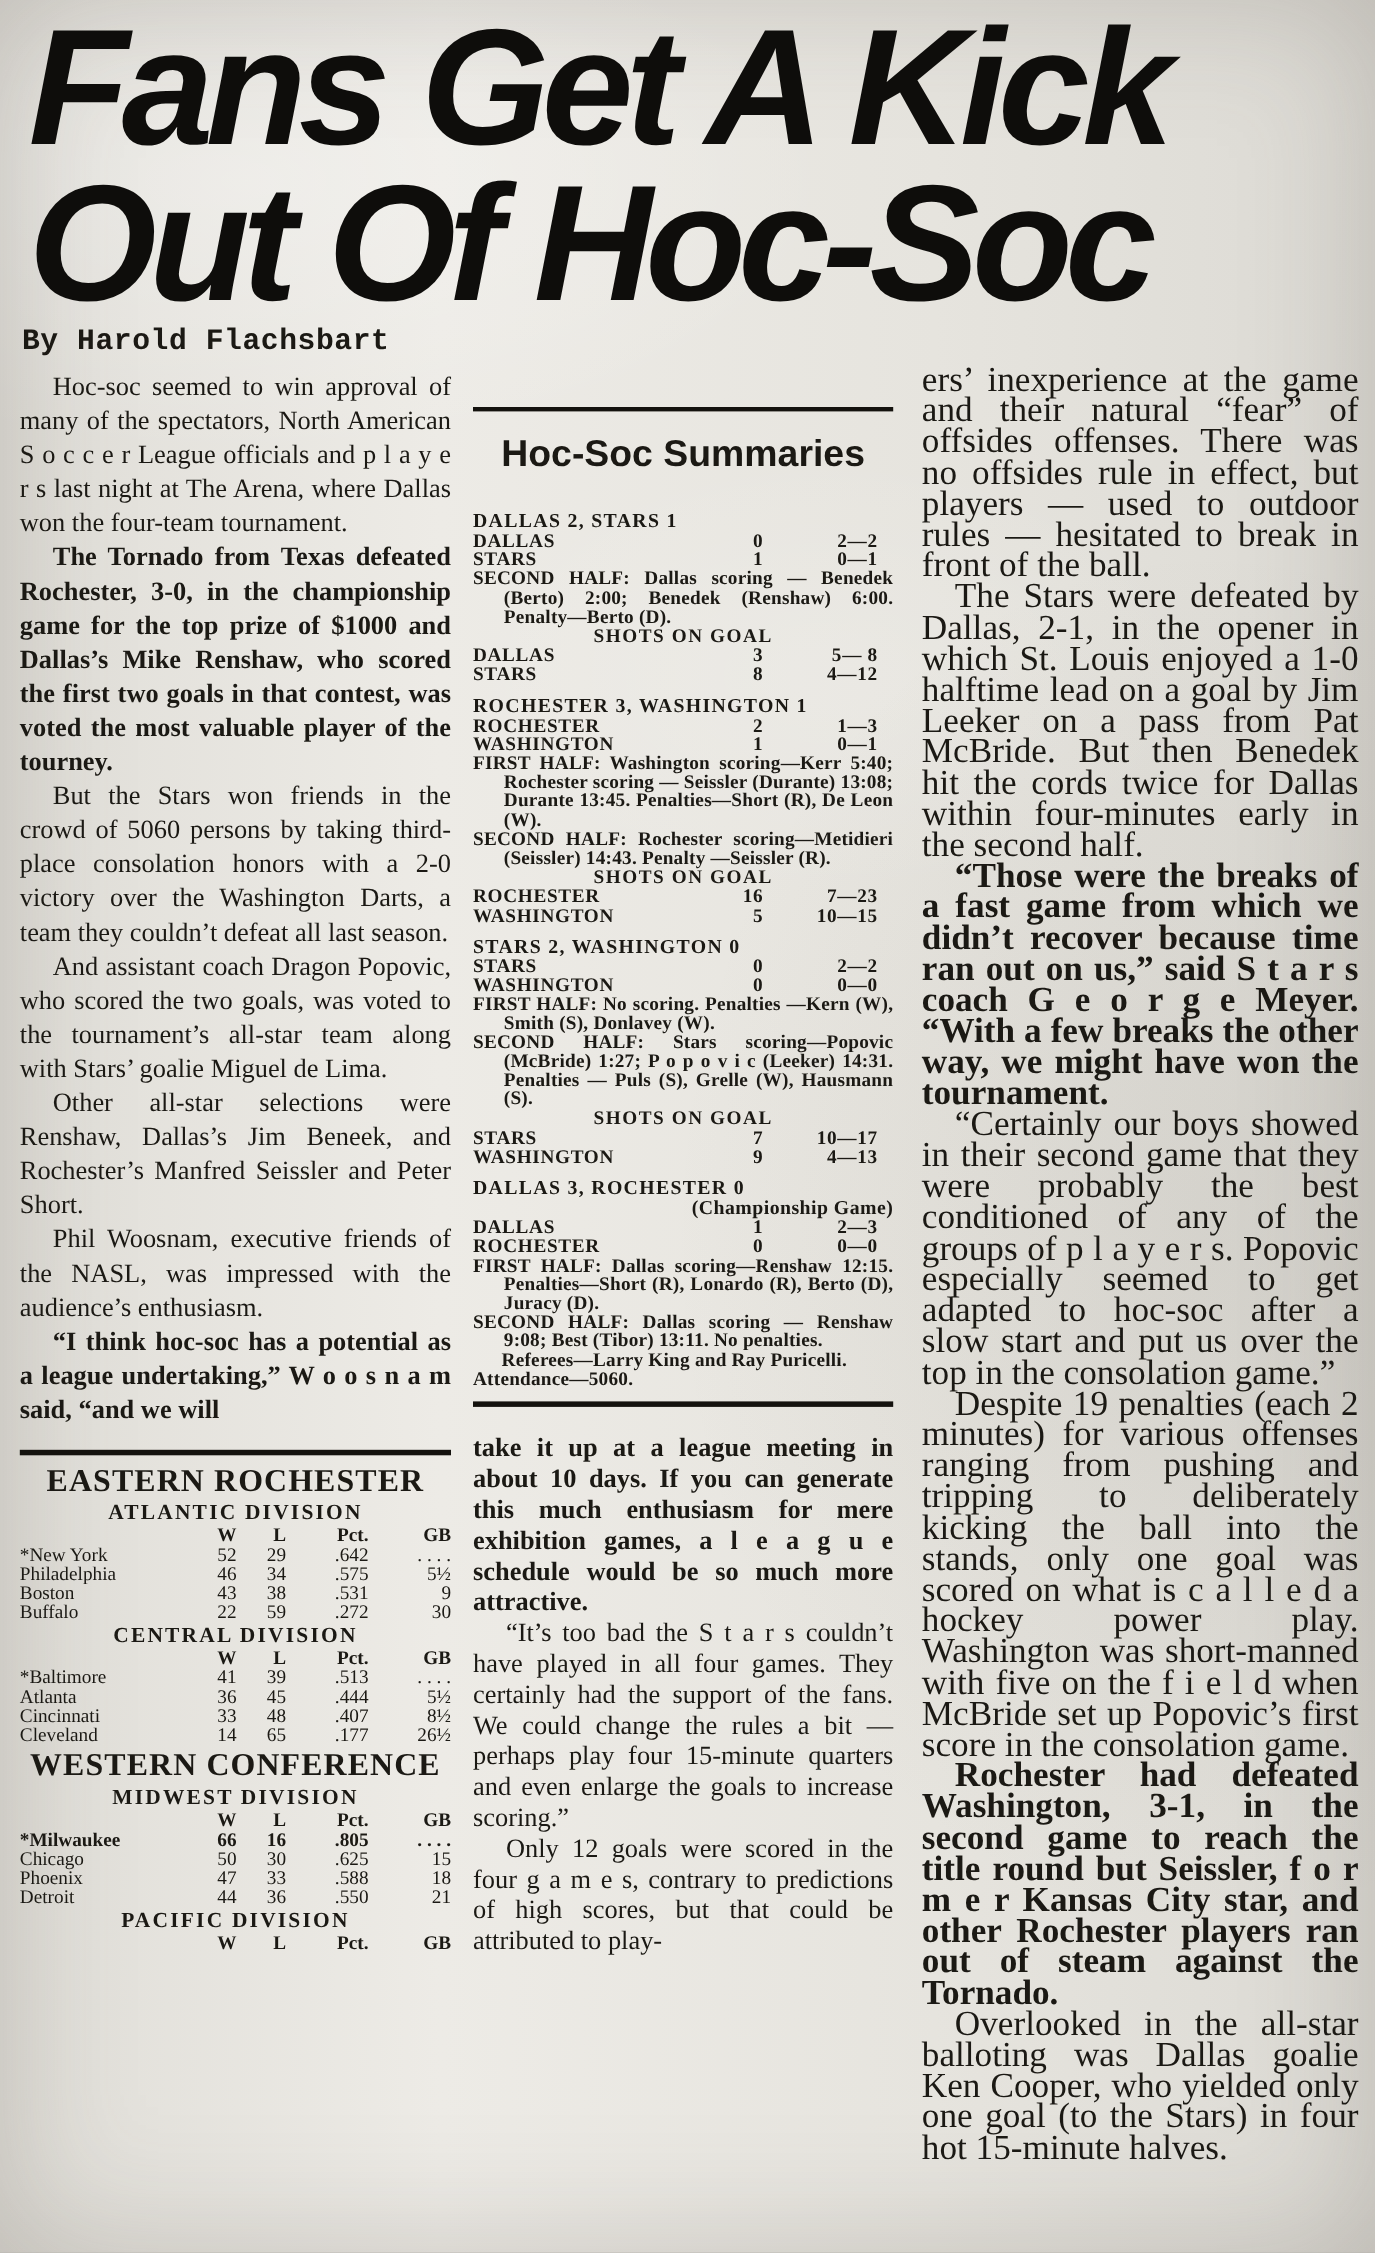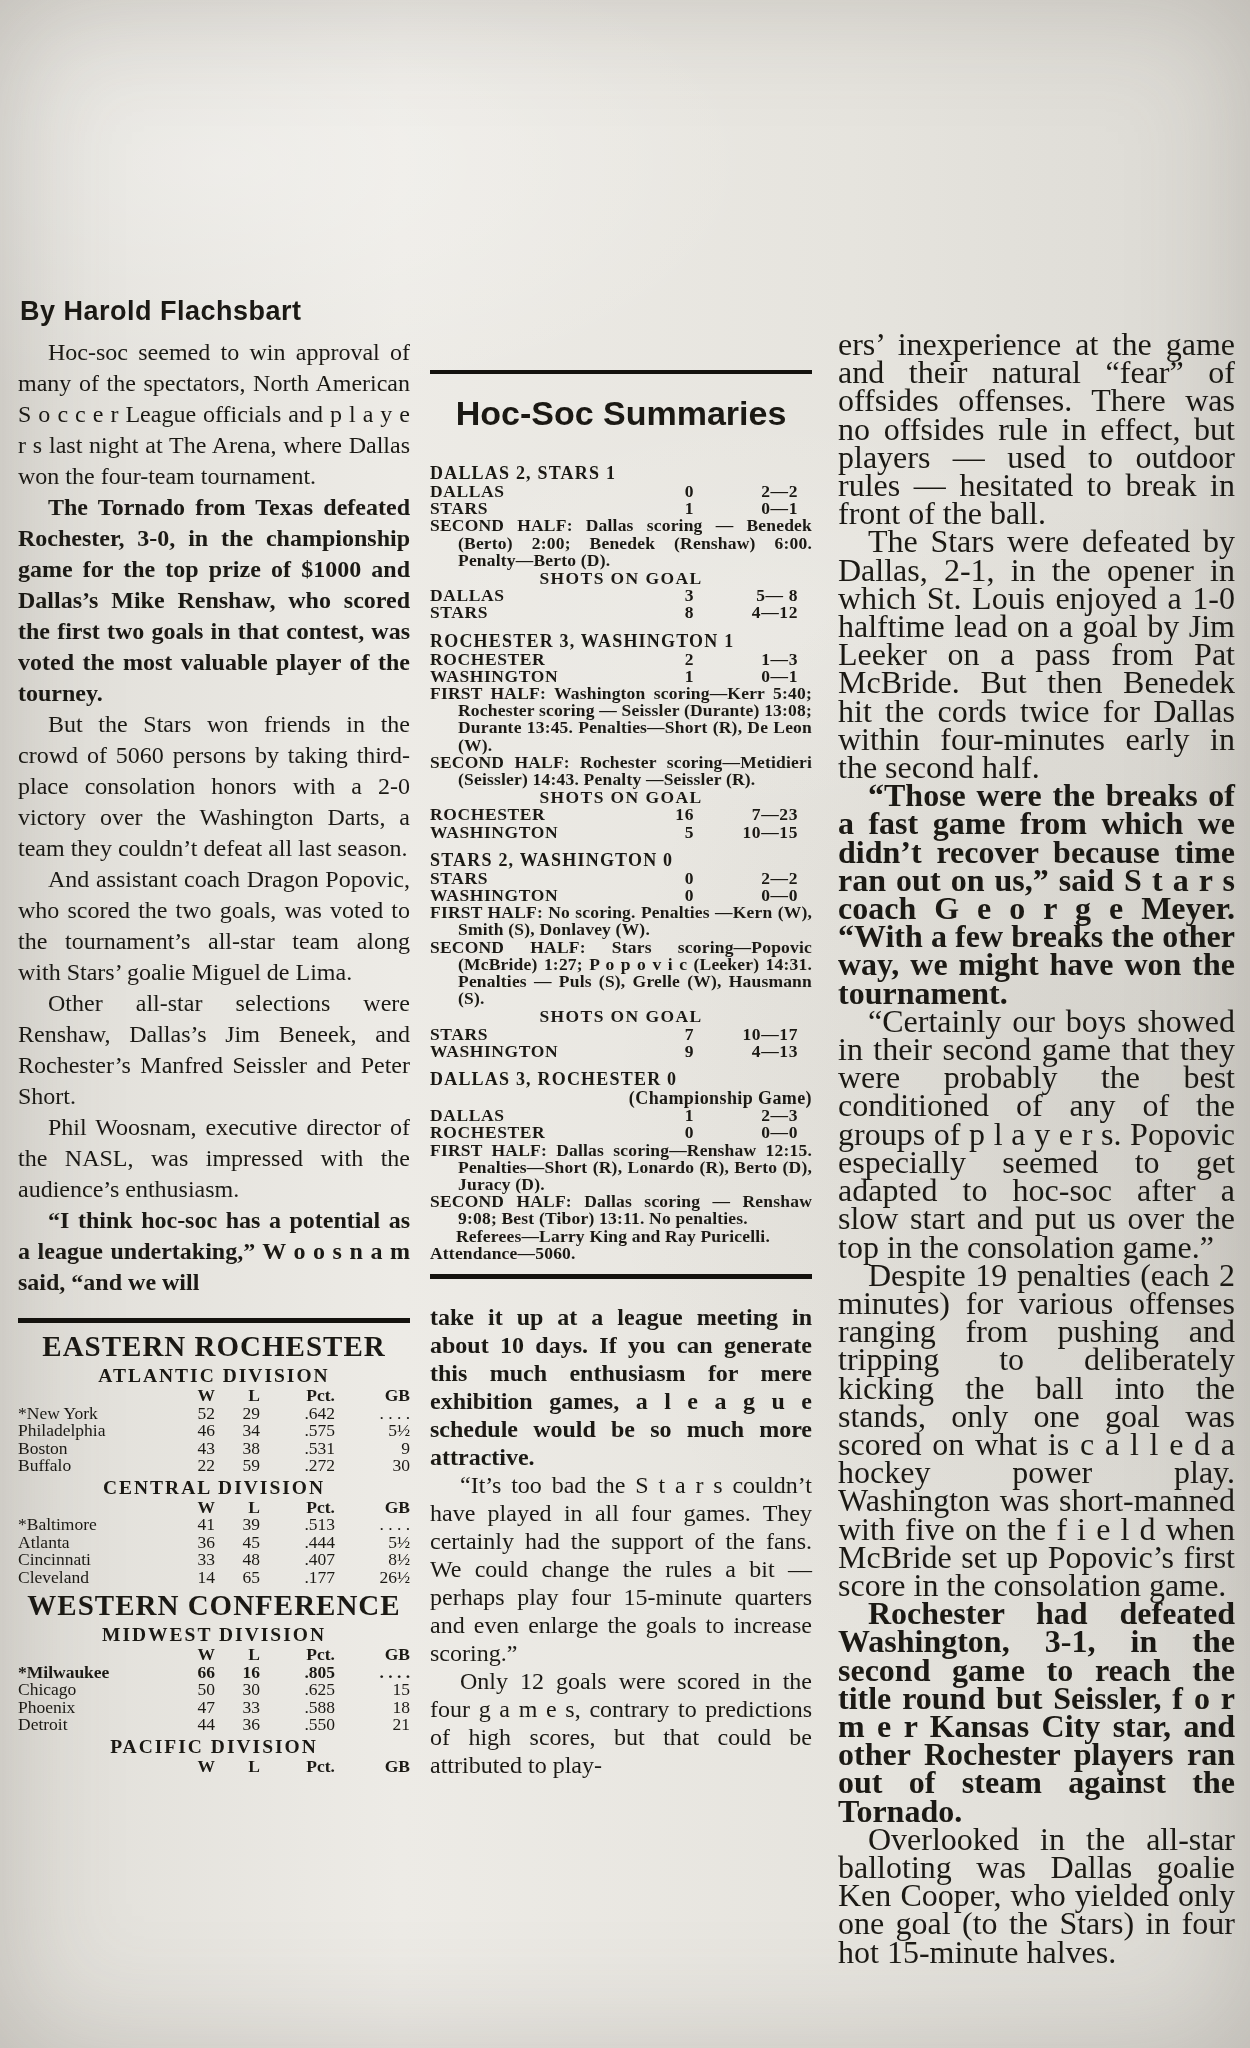--- a/index.html
+++ b/index.html
@@ -15,21 +15,21 @@
   }
   
   .headline{position:absolute;left:26px;top:8px;font-family:"Liberation Sans",sans-serif;
     font-style:italic;font-weight:bold;font-size:150px;line-height:142px;letter-spacing:-7px;
     color:#0e0d0b;white-space:nowrap;}
   
   .col{position:absolute;font-family:"Liberation Serif",serif;text-align:justify;color:#1b1914;}
   #col1{left:18px;top:296px;width:392px;font-size:24px;line-height:31px;}
   #col2{left:430px;top:296px;width:382px;font-size:24px;line-height:28px;}
   #col3{left:838px;top:330px;width:397px;font-size:32px;line-height:28.2px;}
-  .byline{font-family:Liberation Sans, sans-serif;font-weight:bold;font-size:27px;
+  .byline{font-family:Liberation Mono, monospace;font-weight:bold;font-size:27px;
     letter-spacing:.5px;margin:0 0 10px 2px;text-align:left;}
   p.body{margin:0;}
   p.body.indent{text-indent:30px;}
   p.body.bold{font-weight:bold;}
   
   .rule{background:#14120e;}
   
   .nba-rule{height:5px;margin:20px 0 6px;}
   .nba-title{font-family:"Liberation Sans",sans-serif;font-weight:bold;font-size:41px;
     line-height:48px;text-align:center;margin:2px 0 0;}
@@ -54,30 +54,34 @@
   .half{padding-left:28px;text-indent:-28px;text-align:justify;margin:0;}
   .shots-title{text-align:center;letter-spacing:1.4px;margin-top:1px;}
   .refs{padding-left:26px;margin:0;}
   .att{margin:0;}
   .sum-rule-bottom{height:5px;margin:12px 0 24px;}
 </style>
 </head>
 <body>
 
 <div id="page">
+  <div class="headline">
+    <div>Fans Get A Kick</div>
+    <div>Out Of Hoc-Soc</div>
+  </div>
 
   <div class="col" id="col1">
     <div class="byline">By Harold Flachsbart</div>
     <div id="col1-paras">
         <p class="body indent">Hoc-soc seemed to win approval of many of the spectators, North American S o c c e r League officials and p l a y e r s last night at The Arena, where Dallas won the four-team tournament.</p>
         <p class="body indent bold">The Tornado from Texas defeated Rochester, 3-0, in the championship game for the top prize of $1000 and Dallas’s Mike Renshaw, who scored the first two goals in that contest, was voted the most valuable player of the tourney.</p>
         <p class="body indent">But the Stars won friends in the crowd of 5060 persons by taking third-place consolation honors with a 2-0 victory over the Washington Darts, a team they couldn’t defeat all last season.</p>
         <p class="body indent">And assistant coach Dragon Popovic, who scored the two goals, was voted to the tournament’s all-star team along with Stars’ goalie Miguel de Lima.</p>
         <p class="body indent">Other all-star selections were Renshaw, Dallas’s Jim Beneek, and Rochester’s Manfred Seissler and Peter Short.</p>
-        <p class="body indent">Phil Woosnam, executive director of the NASL, was impressed with the audience’s enthusiasm.</p>
+        <p class="body indent">Phil Woosnam, executive friends of the NASL, was impressed with the audience’s enthusiasm.</p>
         <p class="body indent bold">“I think hoc-soc has a potential as a league undertaking,” W o o s n a m said, “and we will</p>
       </div>
     <div id="nba-block">
       <div class="rule nba-rule"></div>
       <div id="nba-tables">
           <div class="conf-title">EASTERN ROCHESTER</div>
           <div class="div-title">ATLANTIC DIVISION</div>
           <div class="tbl">
             <div class="trow thead">
               <span></span>

